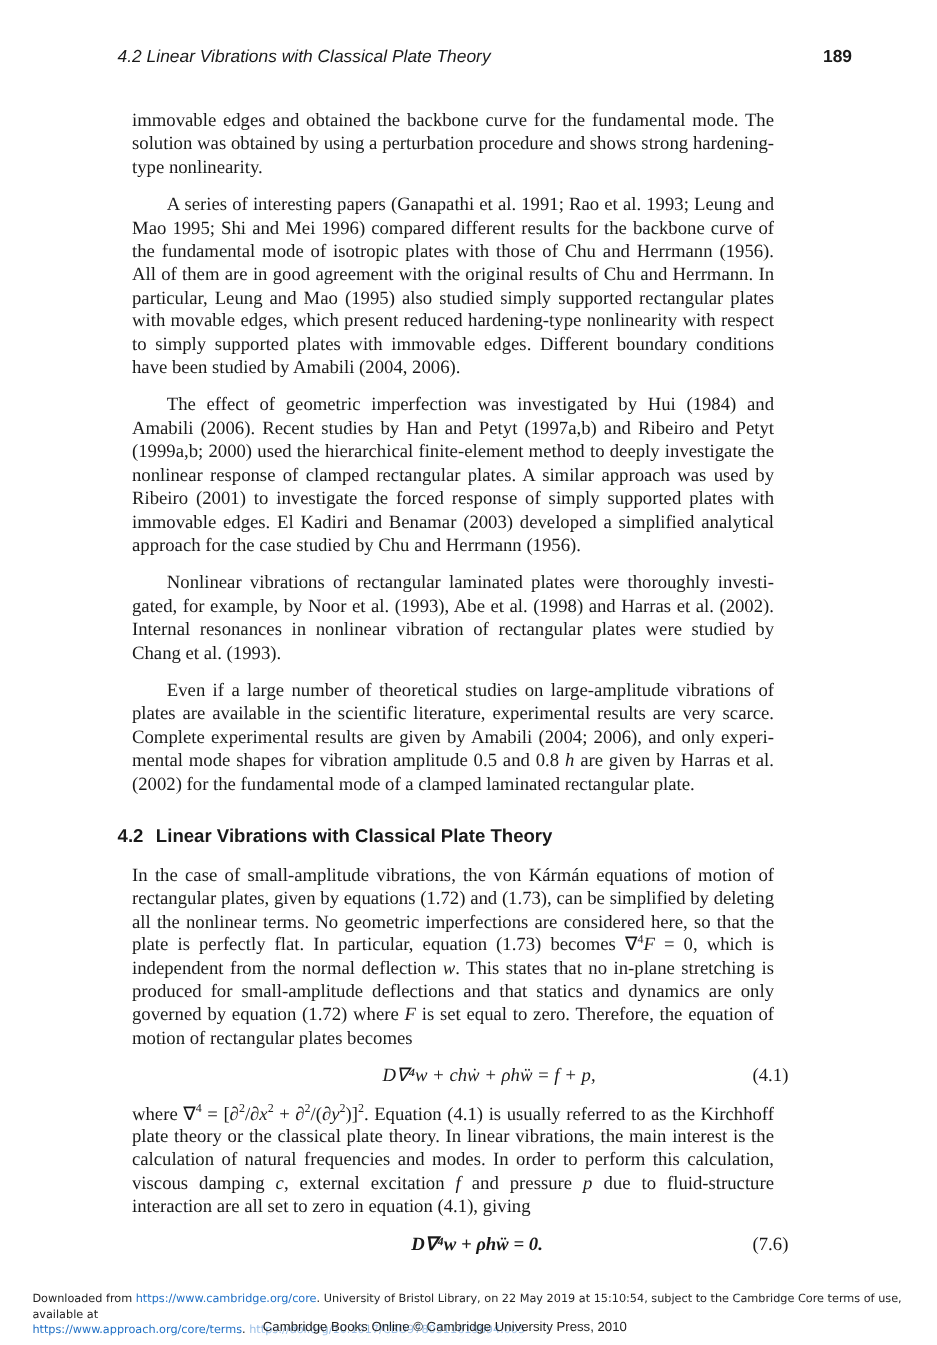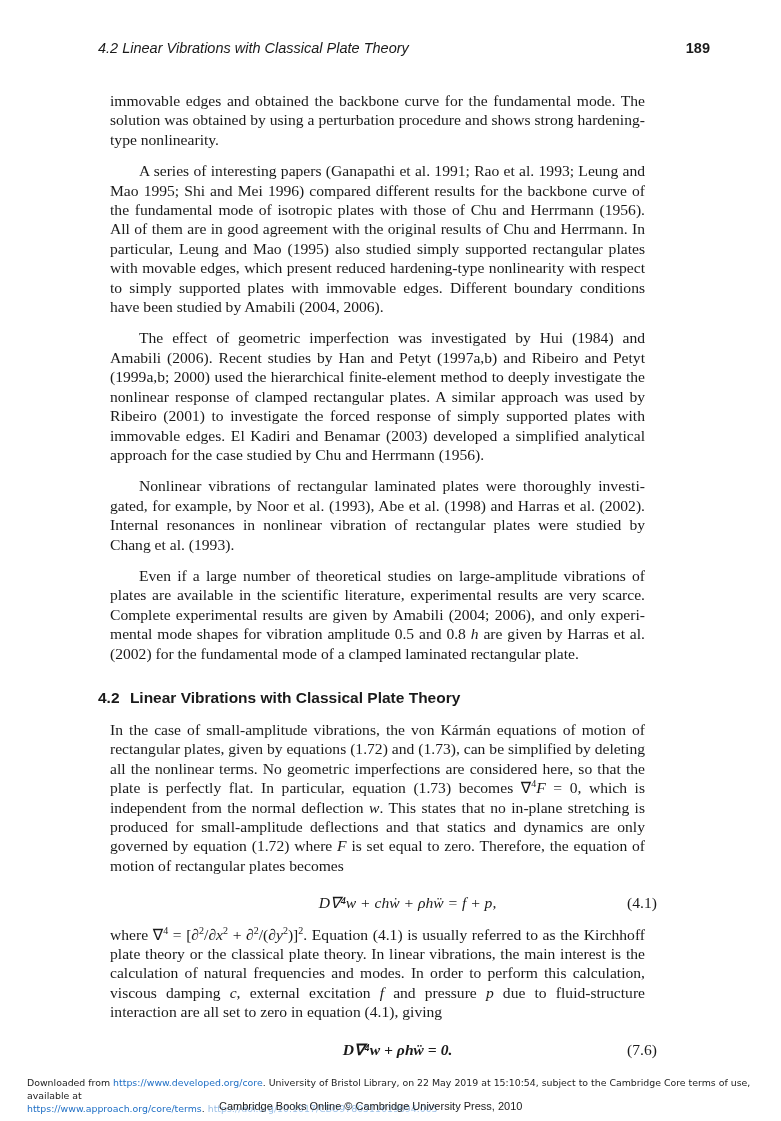--- a/index.html
+++ b/index.html
@@ -16,21 +16,21 @@
     text-align: justify; hyphens: manual;
   }
   .body p { margin: 12px; }
   .body p.indent { text-indent: 29px; }
   .section-heading {
     font-family: "Liberation Sans", sans-serif; font-weight: bold; font-size: 15.5px;
     margin: 25px 0 10px 0; line-height: 20px; text-align: left;
   }
   .section-heading .num { margin-right: 6px; }
   .equation {
-    position: relative; height: 19.4px; margin: 18px 0 6px 0; text-align: center;
+    position: relative; height: 19.4px; margin: 6px 0 6px 0; text-align: center;
   }
   .equation .expr { font-style: italic; display: inline-block; }
   .equation .eqno { position: absolute; right: 0; top: 0; font-style: normal; }
   .eq1 .expr { padding-left: 60px; }
   .eq2 .expr { padding-left: 40px; font-weight: bold; }
   i, .it { font-style: italic; }
   sup { font-size: 10px; line-height: 0; vertical-align: 6px; }
   .footer {
     position: absolute; left: 27px; top: 1076px; width: 740px;
     font-family: "DejaVu Sans", sans-serif; font-size: 9.4px; line-height: 13px; color: #222;
@@ -73,15 +73,15 @@
   <p><span>where ∇</span><sup>4</sup><span> = [∂</span><sup>2</sup><span>/∂</span><i>x</i><sup>2</sup><span> + ∂</span><sup>2</sup><span>/(∂</span><i>y</i><sup>2</sup><span>)]</span><sup>2</sup><span>. Equation (4.1) is usually referred to as the Kirchhoff plate theory or the classical plate theory. In linear vibrations, the main interest is the calculation of natural frequencies and modes. In order to perform this calculation, viscous damping </span><i>c</i><span>, external excitation </span><i>f</i><span> and pressure </span><i>p</i><span> due to fluid-structure interaction are all set to zero in equation (4.1), giving</span></p>
 
   <div class="equation eq2">
     <span class="expr">D∇⁴w + ρhẅ = 0.</span>
     <span class="eqno">(7.6)</span>
   </div>
 
 </div>
 
 <div class="footer">
-  <div><span>Downloaded from </span><a>https://www.developed.org/core</a><span>. University of Bristol Library, on 22 May 2019 at 15:10:54, subject to the Cambridge Core terms of use, available at</span></div>
+  <div><span>Downloaded from </span><a>https://www.cambridge.org/core</a><span>. University of Bristol Library, on 22 May 2019 at 15:10:54, subject to the Cambridge Core terms of use, available at</span></div>
   <div class="line2"><a>https://www.approach.org/core/terms</a><span>. </span><a class="doi">https://doi.org/10.1017/CBO9780511619694.005</a><span class="cbo">Cambridge Books Online © Cambridge University Press, 2010</span></div>
 </div>
 
 </body></html>

